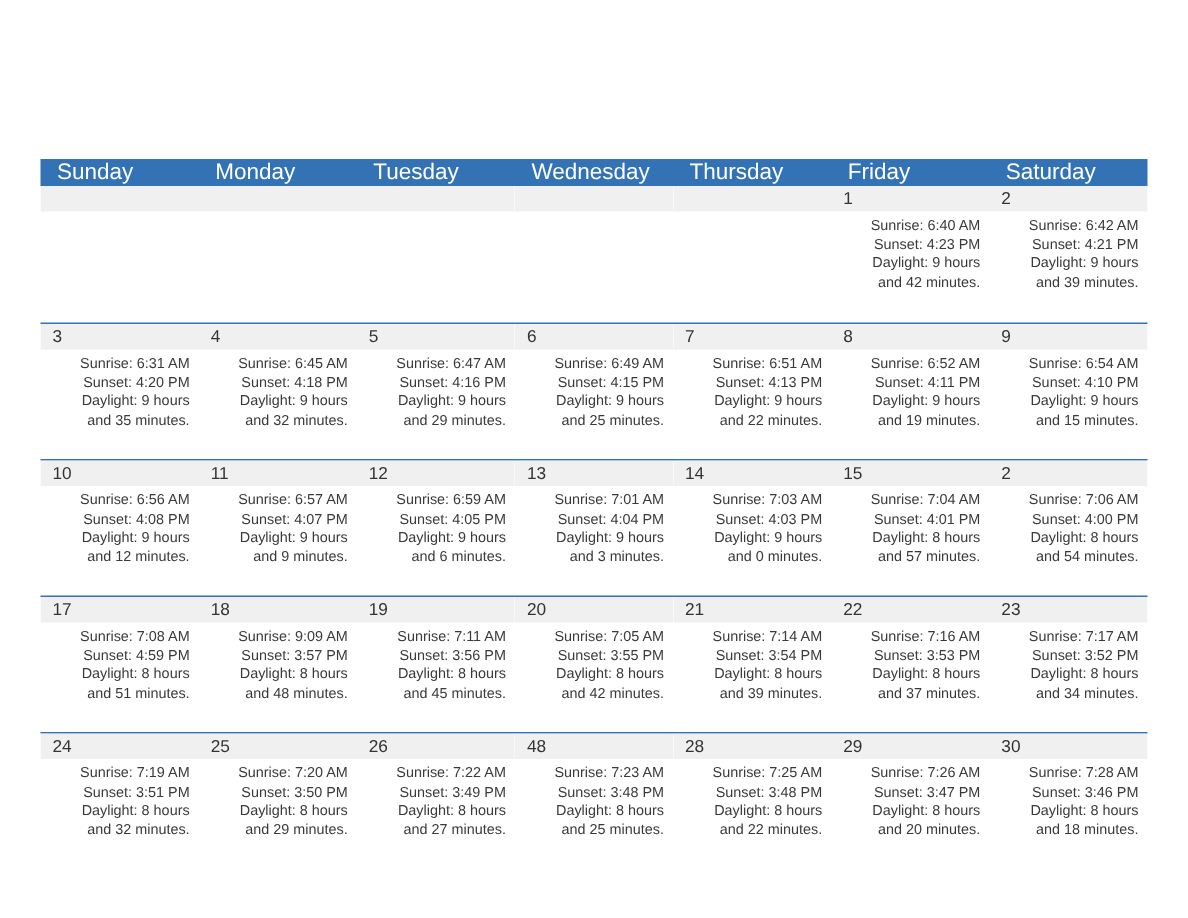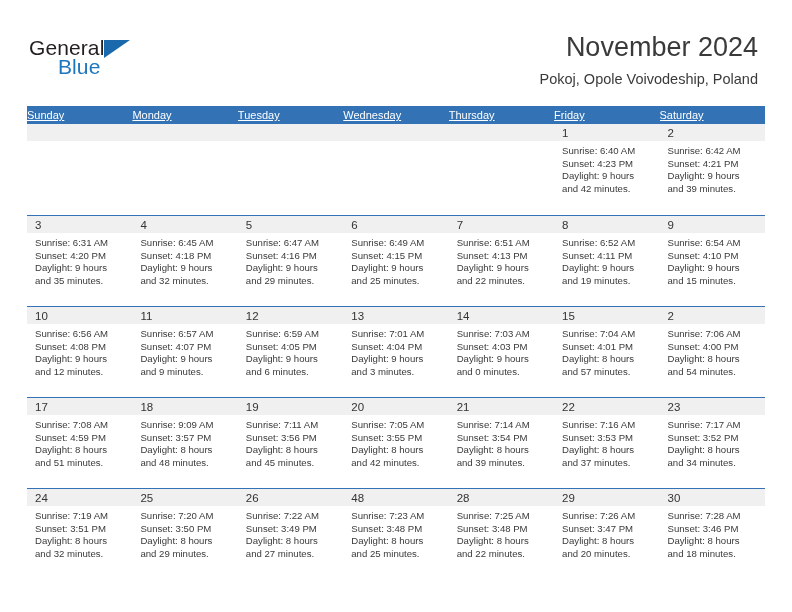--- a/index.html
+++ b/index.html
@@ -95,27 +95,26 @@
   }
   .weekday-row {
     display: flex;
     width: 738px;
     height: 18px;
     background: #3373b5;
   }
   .weekday {
     flex: 1 1 0;
     color: #ffffff;
-    font-size: 11px;
+    font-size: 15px;
     line-height: 18px;
-    padding-left: 0;
+    padding-left: 11px;
     box-sizing: border-box;
     overflow: hidden;
     white-space: nowrap;
-    text-decoration: underline;
   }
 
   .week-row {
     display: flex;
     width: 738px;
     height: 91px;
     border-top: 1.6px solid #3373b5;
     box-sizing: border-box;
   }
   .week-row.first {
@@ -140,44 +139,31 @@
     top: 1px;
     font-size: 11.5px;
     color: #333333;
     line-height: 16px;
   }
   .day-info {
     padding: 4px 6px 0 8px;
     font-size: 9.6px;
     line-height: 12.6px;
     color: #3a3a3a;
+    text-align: right;
   }
   .day-info div {
     white-space: nowrap;
   }
 </style>
 </head>
 <body>
 
 <div class="page">
 
-  <div class="header">
-
-    <div class="logo">
-      <span class="logo-general">General</span>
-      <span class="logo-tri"></span>
-      <span class="logo-blue">Blue</span>
-    </div>
-
-    <div class="title-block">
-      <div class="cal-title">November 2024</div>
-      <div class="cal-subtitle">Pokoj, Opole Voivodeship, Poland</div>
-    </div>
-
-  </div>
 
   <div class="calendar">
     <div class="weekday-row" id="weekday-row">
         <div class="weekday">Sunday</div>
         <div class="weekday">Monday</div>
         <div class="weekday">Tuesday</div>
         <div class="weekday">Wednesday</div>
         <div class="weekday">Thursday</div>
         <div class="weekday">Friday</div>
         <div class="weekday">Saturday</div>

